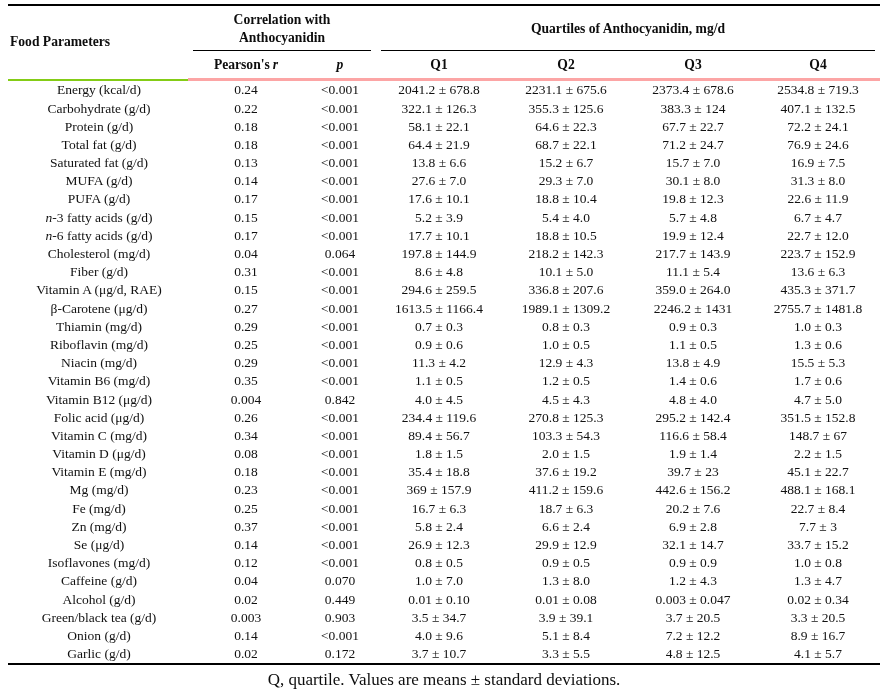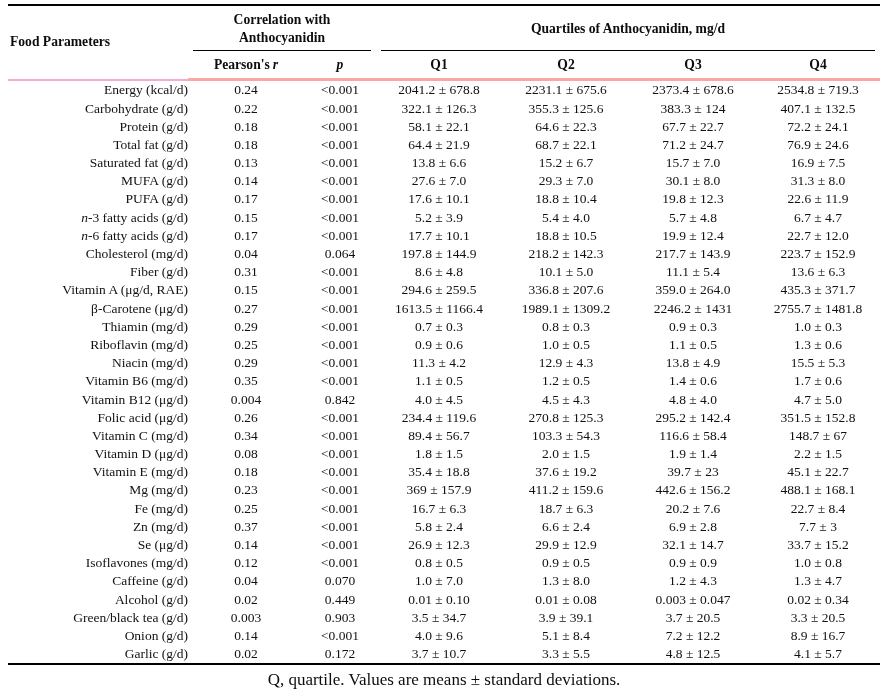--- a/index.html
+++ b/index.html
@@ -12,28 +12,28 @@
   table {
     width:872px; border-collapse:collapse; table-layout:fixed;
     border-top:2px solid #000; border-bottom:2px solid #000;
   }
   thead th { font-weight:bold; font-size:13.6px; padding:0; color:#0d0d0d; }
   .th-food { text-align:left; vertical-align:middle; padding-left:2px; }
   .th-group { position:relative; text-align:center; vertical-align:middle; height:45px; line-height:1.28; }
   .th-group::after { content:""; position:absolute; left:5px; right:5px; bottom:0; border-bottom:1.5px solid #000; }
   .th-corr { padding:0 18px; }
   .sub th { height:27px; vertical-align:middle; border-bottom:3px solid #fca5a5; }
-  .th-food { border-bottom:2px solid #f9a8d4; }
+  .th-food { border-bottom:2px solid #84cc16; }
   .rsym { font-style:italic; margin-left:3px; }
   .psym { font-style:italic; }
   tbody td {
     font-size:13.5px; height:18.2px; line-height:1; padding:0;
     text-align:center; vertical-align:middle; white-space:nowrap; overflow:hidden;
   }
-  tbody td.param { text-align:right; padding-left:2px; }
+  tbody td.param { text-align:center; padding-left:2px; }
   .footnote { text-align:center; font-size:17px; margin-top:5px; color:#0d0d0d; }
 </style>
 </head>
 <body>
 
 <div class="wrap">
   <table>
     <colgroup>
       <col style="width:180px">
         <col style="width:116px">

